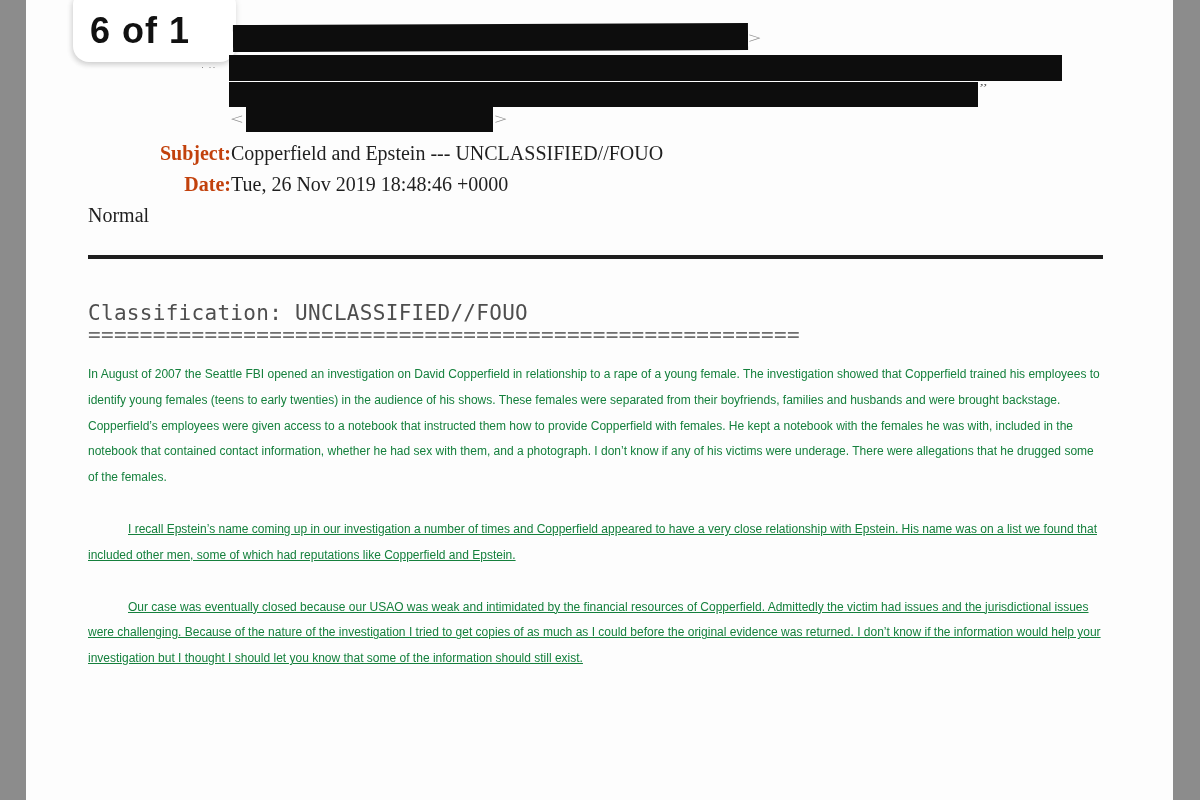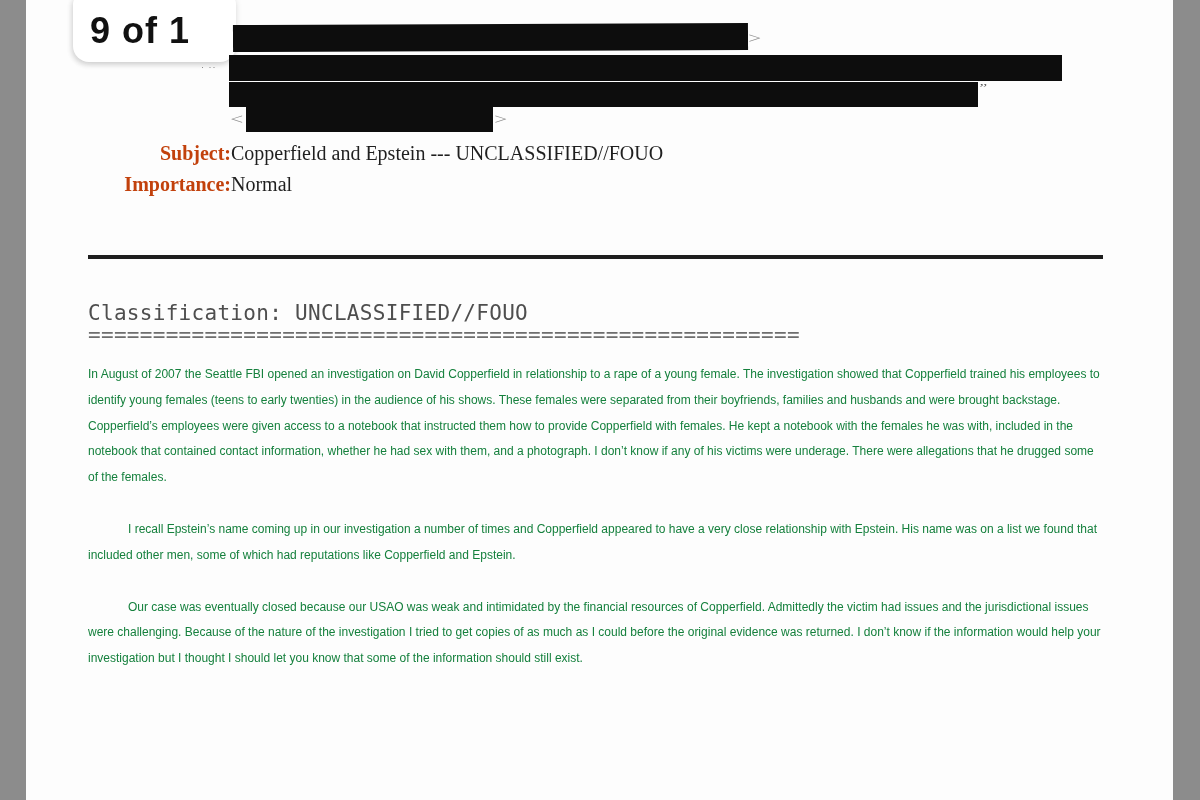--- a/index.html
+++ b/index.html
@@ -60,32 +60,32 @@
   .class-line{font-size:21px;color:#4e4e4e;letter-spacing:0.3px;line-height:24px;margin-top:20px;}
   .class-sep{font-size:21px;color:#6e6e6e;letter-spacing:0.3px;line-height:20px;white-space:nowrap;overflow:hidden;}
 
   
   .body-block{
     position:absolute;left:88px;top:362px;width:1018px;
     font-size:12px;line-height:25.8px;color:#15803d;
     font-family:"Liberation Sans",sans-serif;
   }
   .body-block p{margin:0 0 26px 0;}
-  .body-block p.indented{text-indent:40px;}
+  .body-block p.indented{text-indent:40px;text-decoration:underline;}
 </style>
 </head>
 <body>
 
 <div id="canvas">
 
   <div class="strip strip-left"></div>
   <div class="strip strip-right"></div>
 
   <div class="pager-card">
-    <span class="pager-label">9 of 1</span>
+    <span class="pager-label">6 of 1</span>
   </div>
 
   <div>
     <span class="artifact">· ··</span>
 
     <div class="redaction bar1"></div>
     <span class="redaction-mark arrow1">&gt;</span>
 
     <div class="redaction bar2a"></div>
     <div class="redaction bar2b"></div>
@@ -95,21 +95,24 @@
     <div class="redaction bar3"></div>
     <span class="redaction-mark arrow3r">&gt;</span>
   </div>
 
   <div class="header-block">
     <div class="header-row">
       <span class="header-label">Subject:</span>
       <span class="header-value">Copperfield and Epstein --- UNCLASSIFIED//FOUO</span>
     </div>
     <div class="header-row">
-      <span class="header-label">Importance:</span>
+      <span class="header-label">Date:</span>
+      <span class="header-value">Tue, 26 Nov 2019 18:48:46 +0000</span>
+    </div>
+    <div class="header-row">
       <span class="header-value">Normal</span>
     </div>
   </div>
 
   <div class="rule"></div>
 
   <div class="classification">
     <div class="class-line">Classification: UNCLASSIFIED//FOUO</div>
     <div class="class-sep">=======================================================</div>
   </div>

